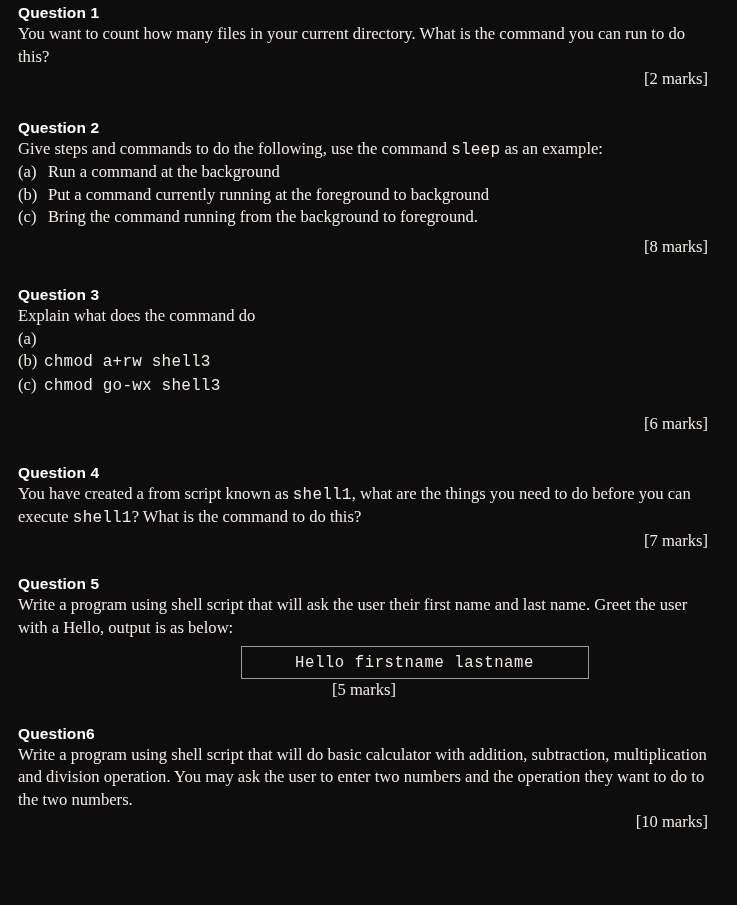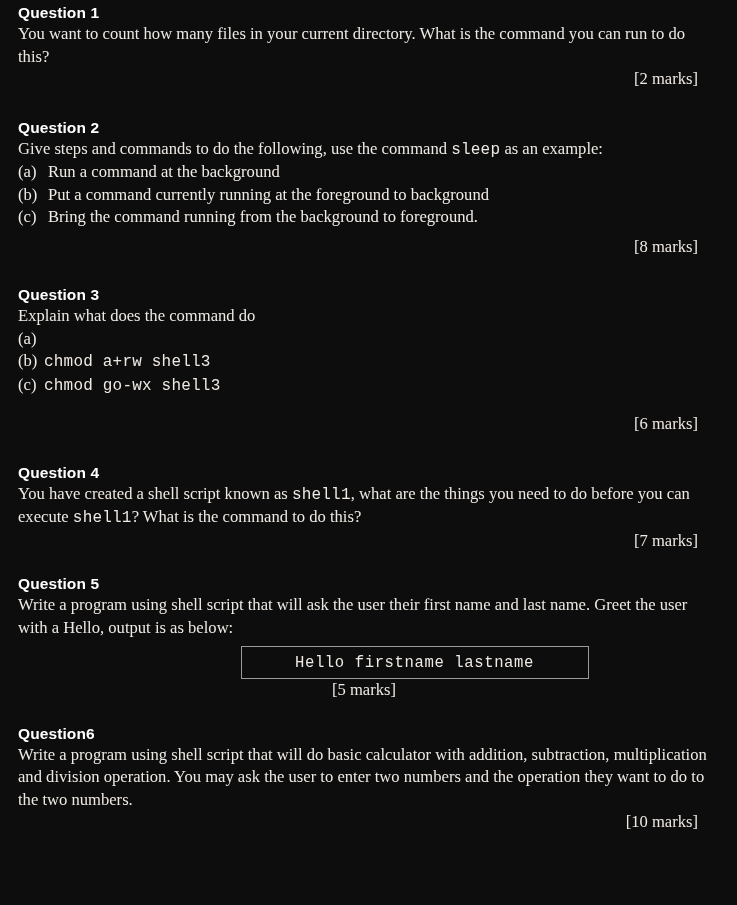--- a/index.html
+++ b/index.html
@@ -65,21 +65,21 @@
   .item-tight .lbl {
     width: 26px;
     flex: 0 0 26px;
   }
   .marks {
     font-family: "Liberation Serif", "DejaVu Serif", serif;
     font-size: 16.6px;
     line-height: 22.5px;
     text-align: right;
     color: #efe9e3;
-    padding-right: 39px;
+    padding-right: 29px;
   }
   .outbox {
     border: 1px solid #9a9a9a;
     box-sizing: border-box;
     width: 348px;
     height: 33px;
     margin-left: 101px;
     display: flex;
     align-items: center;
     justify-content: center;
@@ -156,21 +156,21 @@
       <span class="mono">chmod go-wx shell3</span>
     </div>
   </div>
   <div class="sp-2"></div>
   <div class="marks">[6 marks]</div>
 
   <div class="sp-4"></div>
 
   <div class="qblock">
     <div class="qhead">Question 4</div>
-    <div class="qbody"><span>You have created a shell script known as </span><span class="mono">shell1</span><span>,  what are the things you need to do before you can execute </span><span class="mono">shell1</span><span>?  What is the command to do this?</span></div>
+    <div class="qbody"><span>You have created a from script known as </span><span class="mono">shell1</span><span>,  what are the things you need to do before you can execute </span><span class="mono">shell1</span><span>?  What is the command to do this?</span></div>
   </div>
   <div class="marks">[7 marks]</div>
 
   <div class="sp-3"></div>
 
   <div class="qblock">
     <div class="qhead">Question 5</div>
     <div class="qbody">Write a program using shell script that will ask the user their first name and last name. Greet the user with a Hello, output is as below:</div>
   </div>
   <div class="sp-1"></div>

